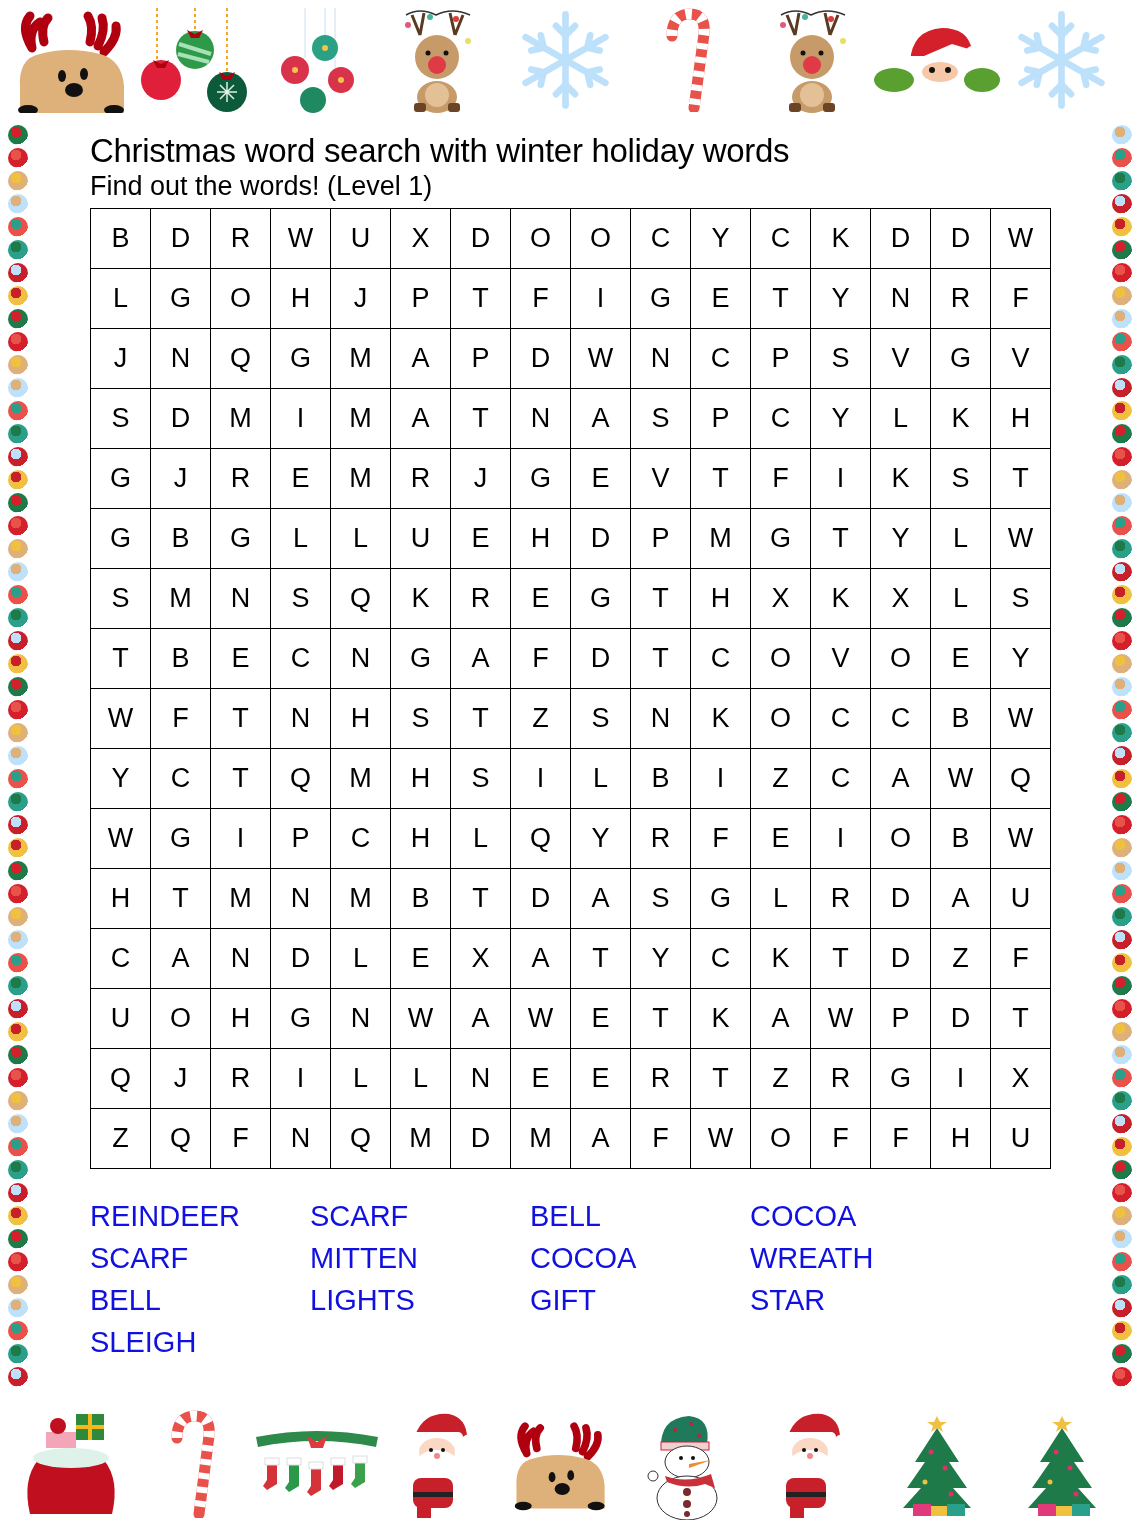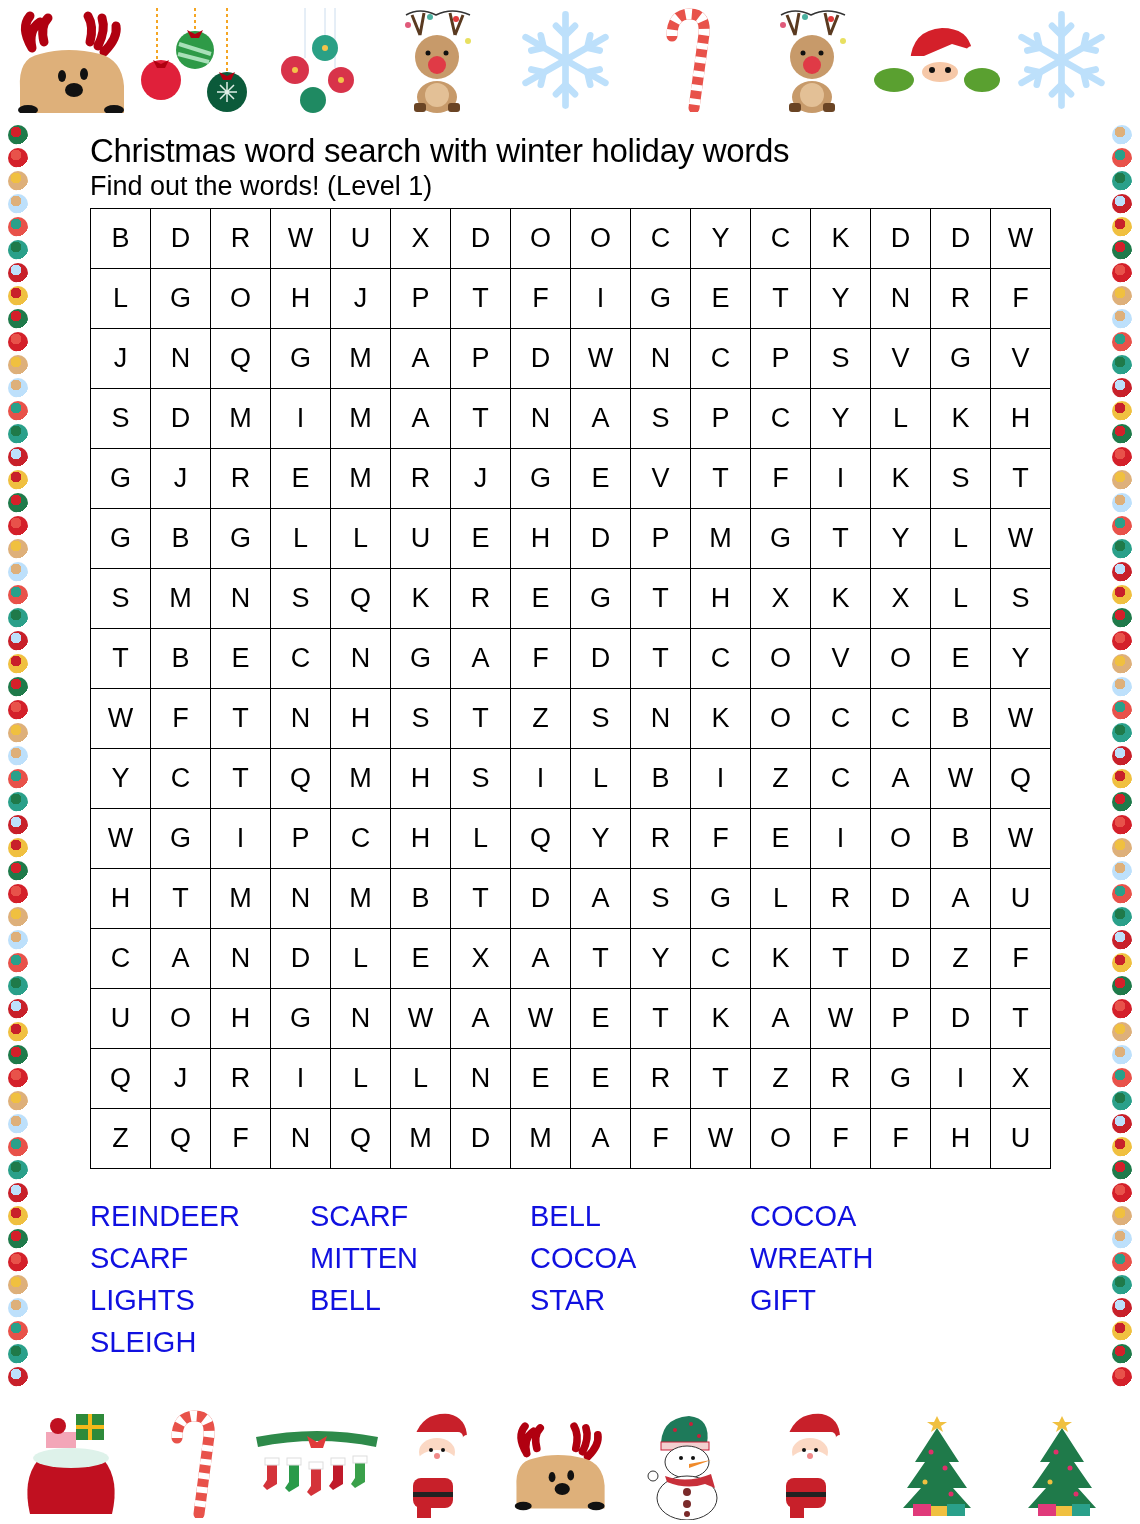--- a/index.html
+++ b/index.html
@@ -591,24 +591,24 @@
 
 <div class="words" id="words">
     <div class="word">REINDEER</div>
     <div class="word">SCARF</div>
     <div class="word">BELL</div>
     <div class="word">COCOA</div>
     <div class="word">SCARF</div>
     <div class="word">MITTEN</div>
     <div class="word">COCOA</div>
     <div class="word">WREATH</div>
+    <div class="word">BELL</div>
     <div class="word">LIGHTS</div>
-    <div class="word">BELL</div>
+    <div class="word">GIFT</div>
     <div class="word">STAR</div>
-    <div class="word">GIFT</div>
     <div class="word">SLEIGH</div>
     <div class="word"></div>
     <div class="word"></div>
   </div>
 
 <div class="deco-row bottom">
 
   <div class="deco" style="left:20px;top:8px;width:102px;height:108px;">
     <svg width="102" height="108" viewBox="0 0 102 108">
       <rect x="56" y="4" width="28" height="26" fill="#2e8a3a"></rect>

